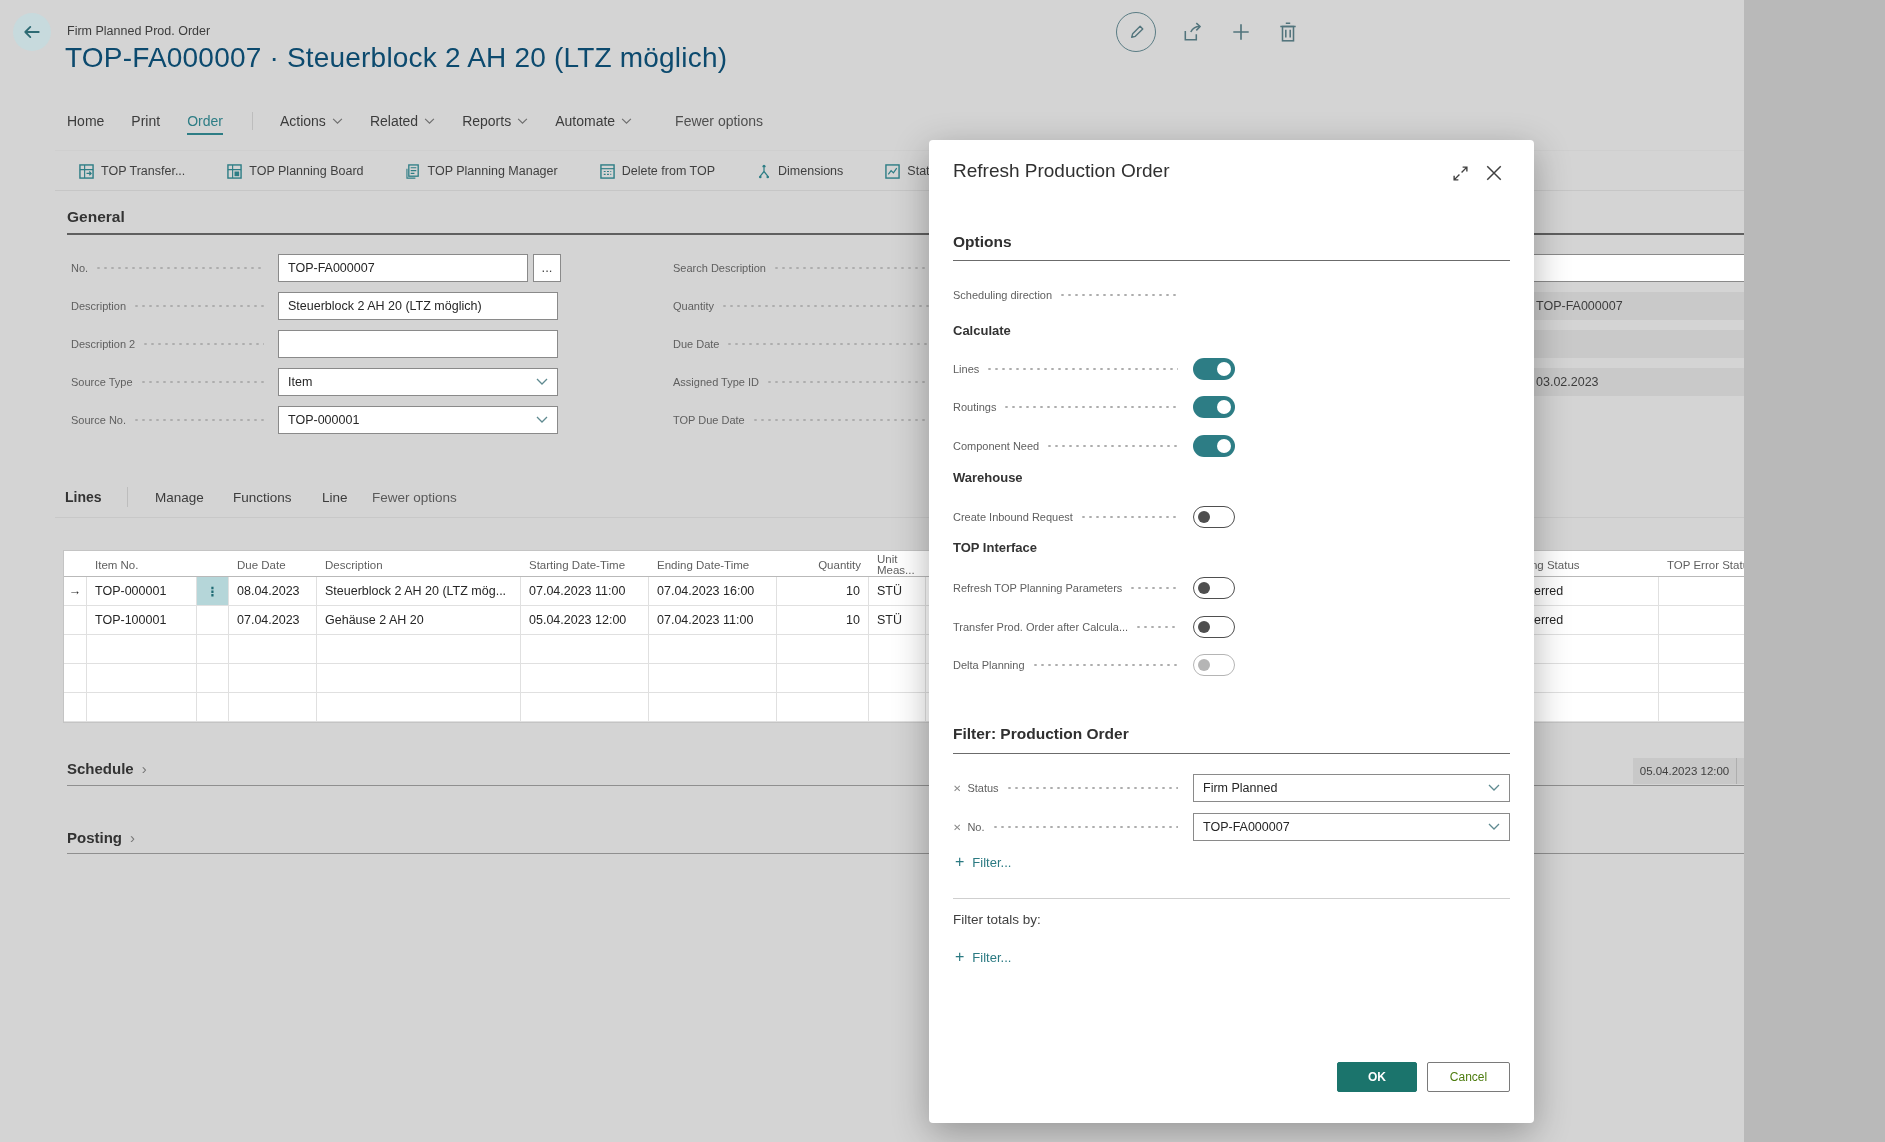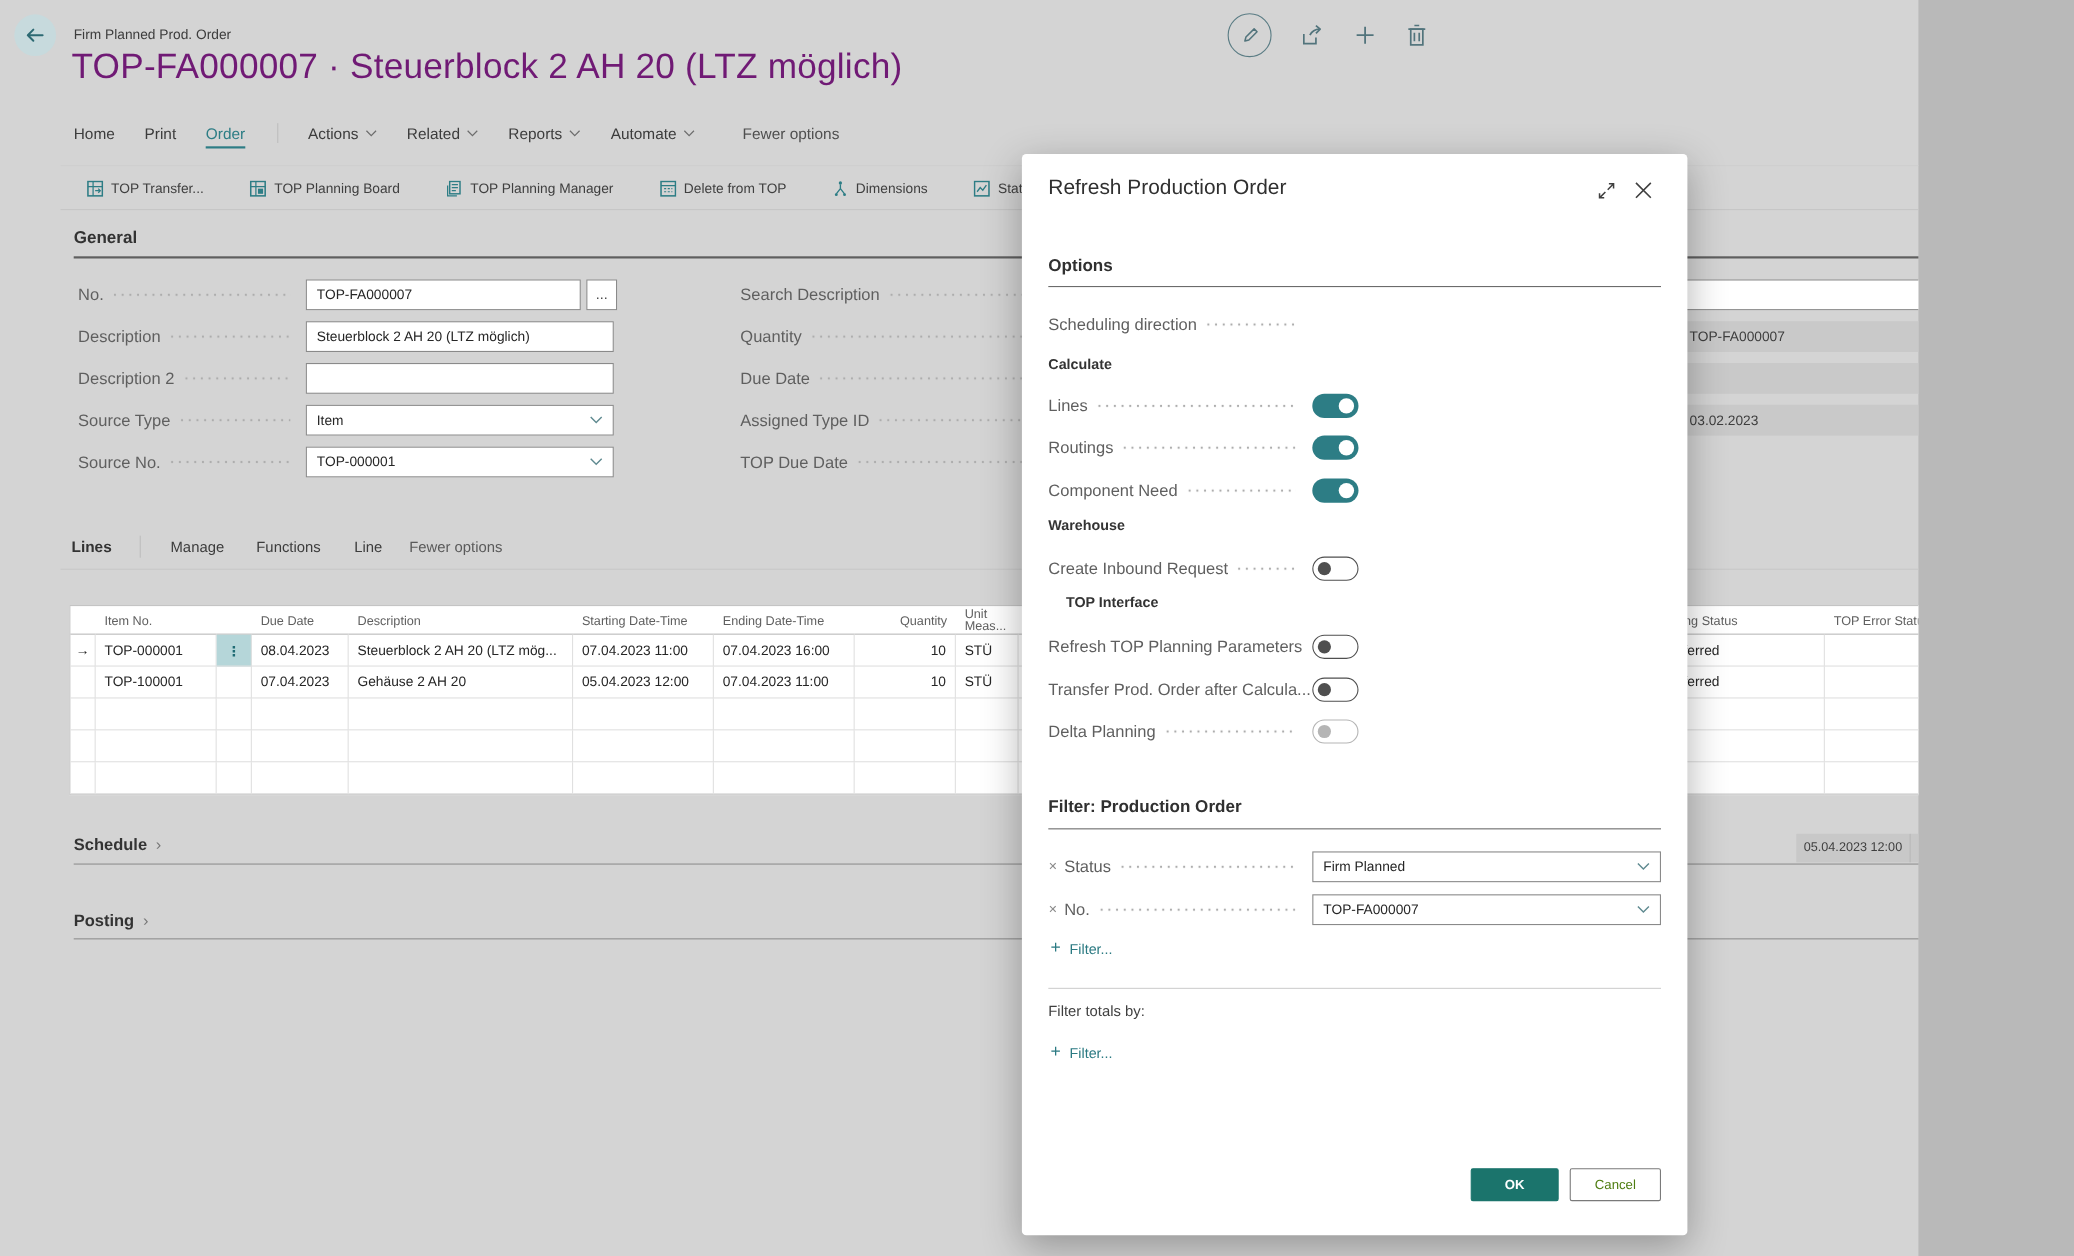--- a/index.html
+++ b/index.html
@@ -5,21 +5,21 @@
   html,body{margin:0;padding:0;background:#b9b9b9;}
   #app{position:relative;width:1744px;height:1142px;background:#d4d4d4;
        font-family:"Liberation Sans","DejaVu Sans",sans-serif;overflow:hidden;color:#2b2b2b;}
   .abs{position:absolute;}
   svg{display:block;}
 
   
   .back-btn{left:13px;top:13px;width:38px;height:38px;border-radius:50%;background:#c7dadd;
             display:flex;align-items:center;justify-content:center;cursor:pointer;}
   .breadcrumb{left:67px;top:24px;font-size:12.5px;color:#3d3d3d;}
-  .page-title{left:65px;top:42px;font-size:32px;font-weight:300;color:#701a75;letter-spacing:.2px;}
+  .page-title{left:65px;top:42px;font-size:28px;font-weight:300;color:#0c4a6e;letter-spacing:.2px;}
   .topicons{top:12px;display:flex;align-items:center;}
   .circ-btn{width:38px;height:38px;border-radius:50%;border:1px solid #5a7c84;
             display:flex;align-items:center;justify-content:center;cursor:pointer;}
   .ico-btn{cursor:pointer;}
 
   
   .menubar{left:67px;top:112px;display:flex;align-items:center;font-size:14px;color:#3c3c3c;}
   .menu-item{margin-right:27px;display:flex;align-items:center;gap:6px;cursor:pointer;white-space:nowrap;}
   .menu-item.active{color:#2d7d85;border-bottom:2px solid #2d7d85;padding-bottom:4px;margin-bottom:-6px;}
   .menu-div{width:1px;height:18px;background:#bdbdbd;margin:0 27px 0 2px;}
@@ -30,21 +30,21 @@
   .actionbar{left:79px;top:156px;height:30px;display:flex;align-items:center;gap:42px;}
   .act{display:flex;align-items:center;gap:7px;font-size:12.5px;color:#3f3f3f;cursor:pointer;white-space:nowrap;justify-content:space-between;}
 
   
   .sec-h{font-size:15.5px;font-weight:700;color:#333;}
   .sec-line{position:absolute;left:67px;width:1786px;background:#5f5f5f;height:2px;}
   .thin-line{position:absolute;left:67px;width:1786px;background:#8f8f8f;height:1px;}
 
   
   .fieldrow{position:absolute;display:flex;align-items:center;height:28px;}
-  .flabel{font-size:15px;color:#5f5f5f;white-space:nowrap;}
+  .flabel{font-size:11px;color:#5f5f5f;white-space:nowrap;}
   .leader{flex:1;height:12px;margin:0 7px;background-image:radial-gradient(circle,#adadad 1px,transparent 1.4px);
           background-size:7px 12px;background-repeat:repeat-x;background-position:0 50%;}
   .input{position:absolute;height:28px;background:#fff;border:1px solid #8a8a8a;font-size:12.5px;color:#262626;
          display:flex;align-items:center;padding:0 9px;box-sizing:border-box;}
   .input .chev{margin-left:auto;}
   .input.gray{background:#c9c9c9;border:none;color:#3e3e3e;}
   .input.right{justify-content:flex-end;}
   .lookup-btn{position:absolute;width:28px;height:28px;background:#fff;border:1px solid #8a8a8a;box-sizing:border-box;
               display:flex;align-items:center;justify-content:center;font-size:13px;color:#444;cursor:pointer;line-height:6px;}
 
@@ -514,21 +514,21 @@
     <div class="toggle t-on" style="top:295px;"></div>
 
     <div class="abs dlg-group" style="left:24px;top:330px;">Warehouse</div>
 
     <div class="lblflex" style="top:363px;">
       <span class="flabel">Create Inbound Request</span>
         <span class="leader"></span>
       </div>
     <div class="toggle t-off" style="top:366px;"></div>
 
-    <div class="abs dlg-group" style="left:24px;top:400px;margin-left:16px;">TOP Interface</div>
+    <div class="abs dlg-group" style="left:24px;top:400px;">TOP Interface</div>
 
     <div class="lblflex" style="top:434px;">
       <span class="flabel">Refresh TOP Planning Parameters</span>
         <span class="leader"></span>
       </div>
     <div class="toggle t-off" style="top:437px;"></div>
 
     <div class="lblflex" style="top:473px;">
       <span class="flabel">Transfer Prod. Order after Calcula...</span>
         <span class="leader"></span>

